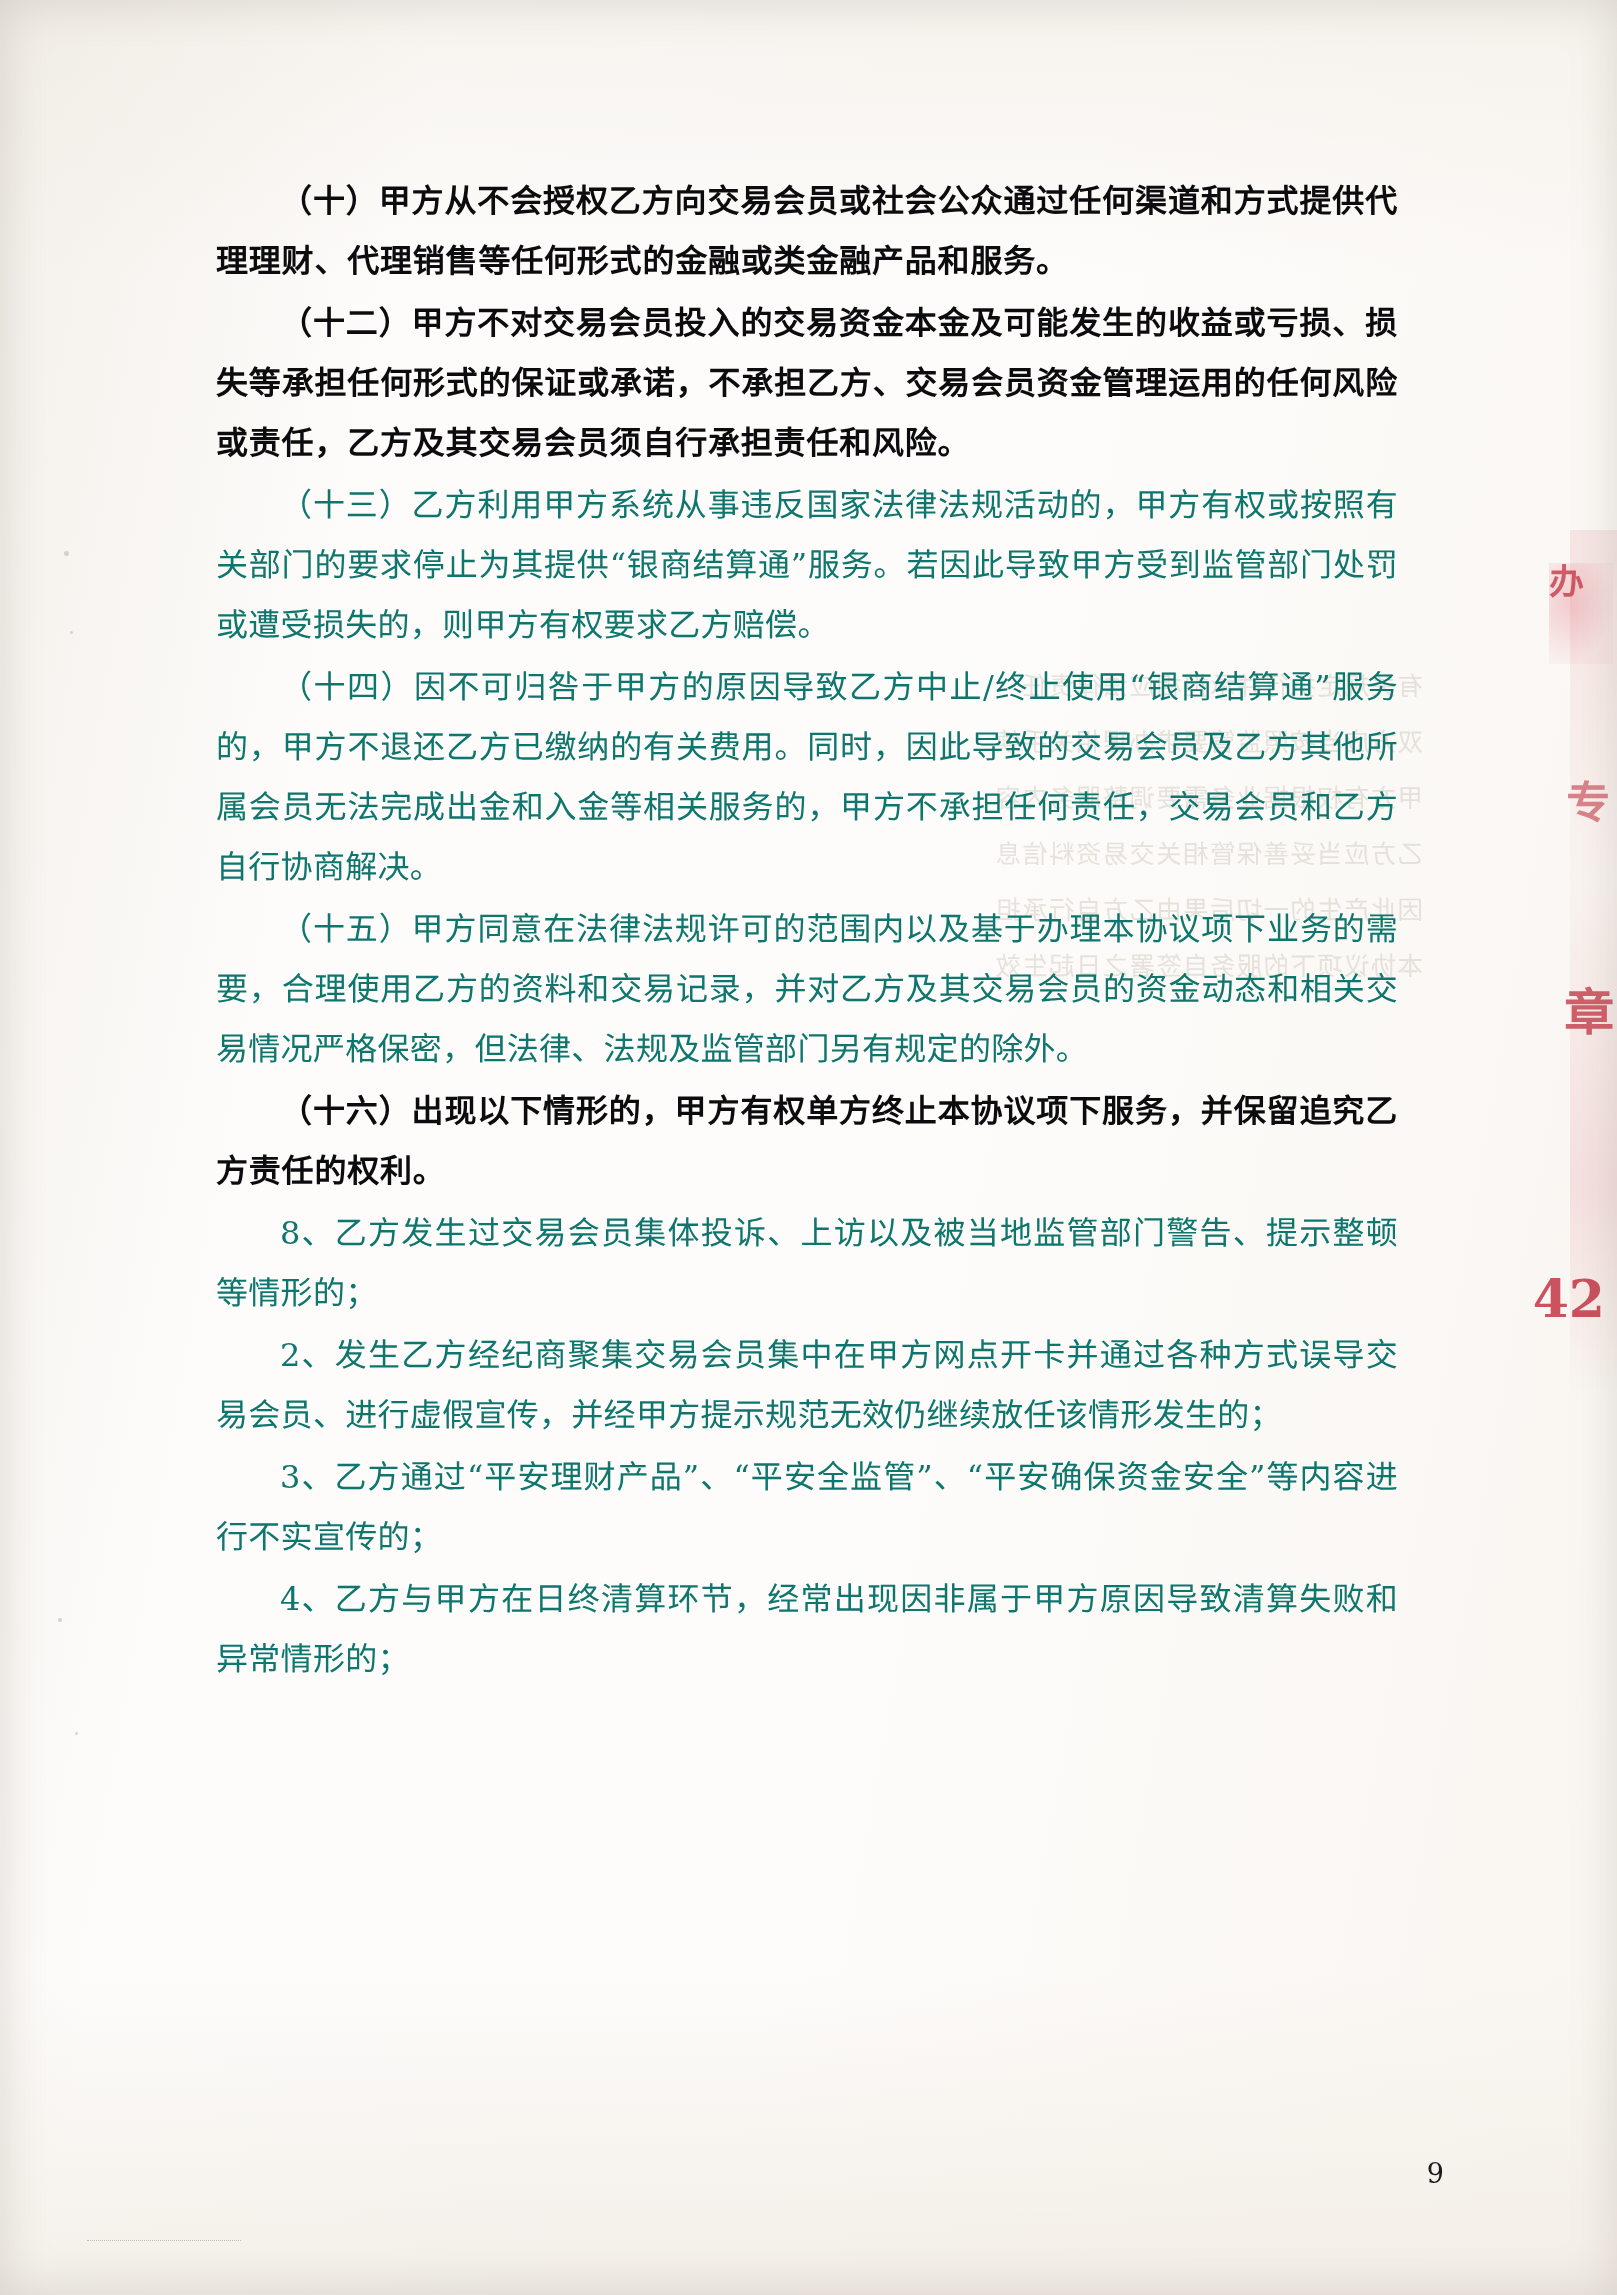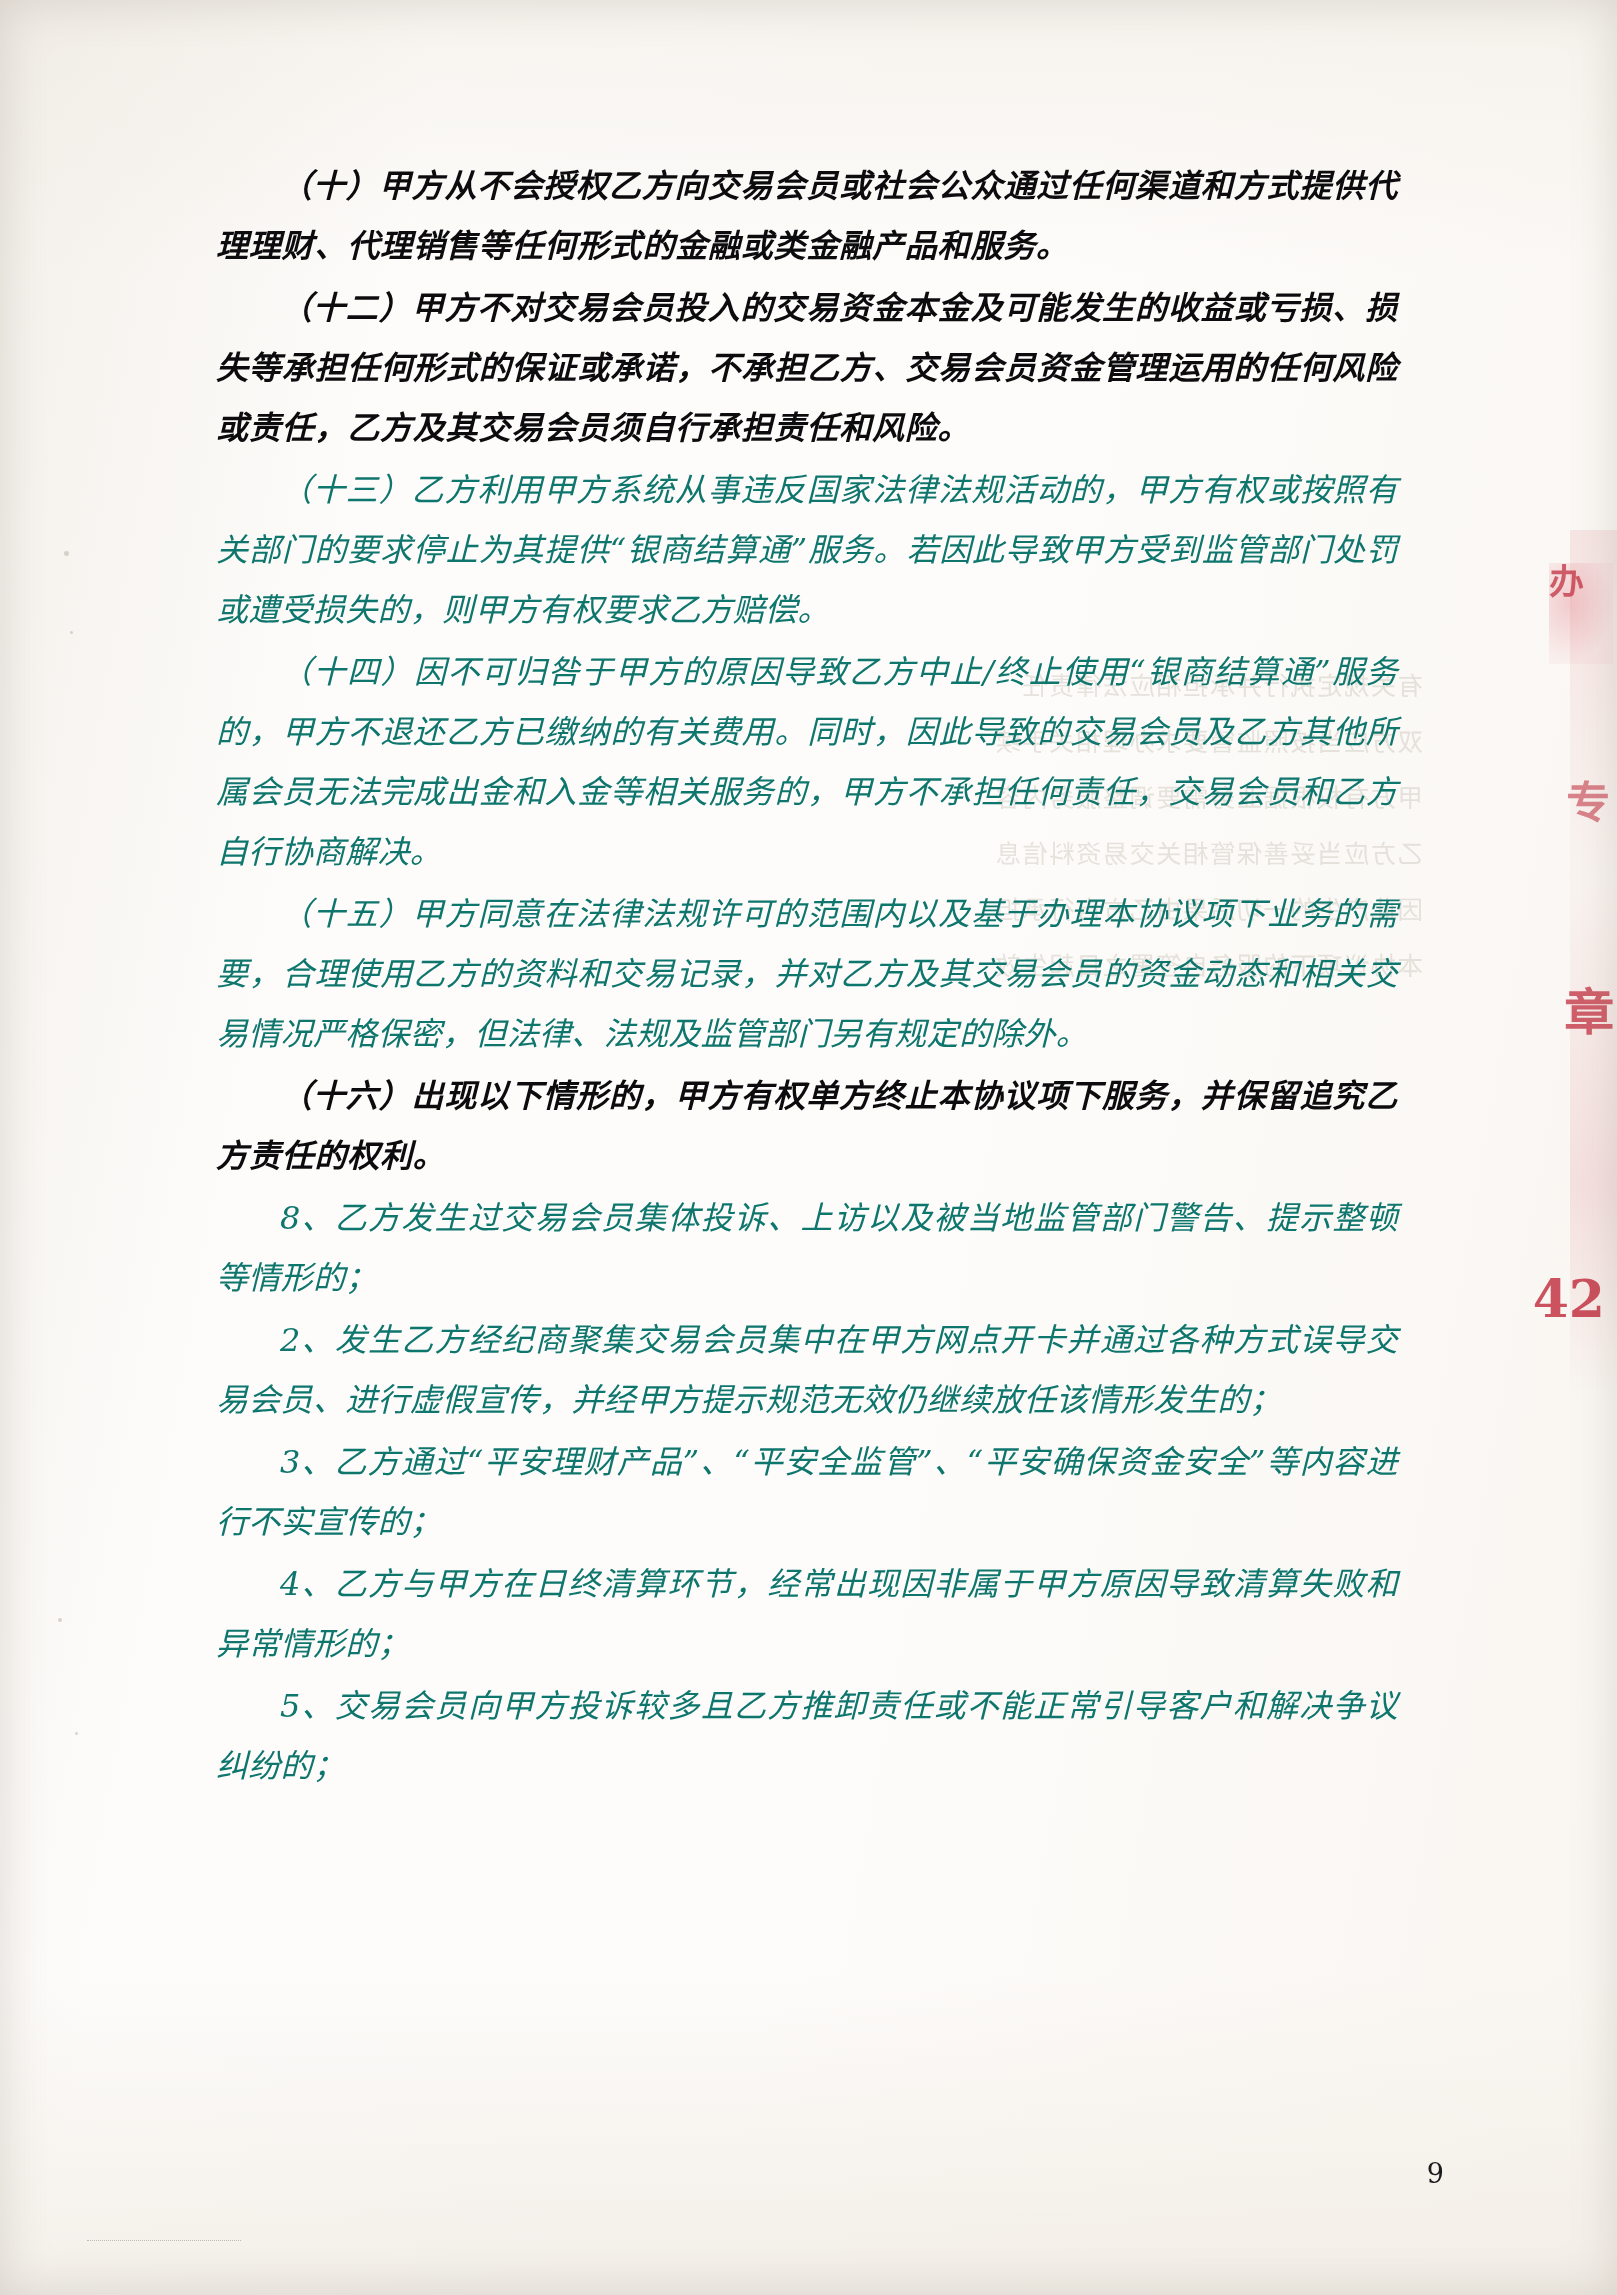--- a/index.html
+++ b/index.html
@@ -49,23 +49,22 @@
     transform: scaleX(-1);
     pointer-events: none;
     user-select: none;
     font-family: "DejaVu Serif", "Liberation Serif", serif;
   }
   .bleed div { white-space: nowrap; }
 
   .content {
     position: absolute;
     left: 216px;
-    top: 156px;
+    top: 171px;
     width: 1182px;
-    font-style: italic;
   }
 
   .para {
     font-size: 32px;
     line-height: 60px;
     color: #0f766e;
     text-align: justify;
     text-justify: inter-ideograph;
     margin: 0 0 2px 0;
     text-indent: 64px;
@@ -169,21 +168,20 @@
     <p class="para bold">（十）甲方从不会授权乙方向交易会员或社会公众通过任何渠道和方式提供代理理财、代理销售等任何形式的金融或类金融产品和服务。</p>
     <p class="para bold">（十二）甲方不对交易会员投入的交易资金本金及可能发生的收益或亏损、损失等承担任何形式的保证或承诺，不承担乙方、交易会员资金管理运用的任何风险或责任，乙方及其交易会员须自行承担责任和风险。</p>
     <p class="para">（十三）乙方利用甲方系统从事违反国家法律法规活动的，甲方有权或按照有关部门的要求停止为其提供“银商结算通”服务。若因此导致甲方受到监管部门处罚或遭受损失的，则甲方有权要求乙方赔偿。</p>
     <p class="para">（十四）因不可归咎于甲方的原因导致乙方中止/终止使用“银商结算通”服务的，甲方不退还乙方已缴纳的有关费用。同时，因此导致的交易会员及乙方其他所属会员无法完成出金和入金等相关服务的，甲方不承担任何责任，交易会员和乙方自行协商解决。</p>
     <p class="para">（十五）甲方同意在法律法规许可的范围内以及基于办理本协议项下业务的需要，合理使用乙方的资料和交易记录，并对乙方及其交易会员的资金动态和相关交易情况严格保密，但法律、法规及监管部门另有规定的除外。</p>
     <p class="para bold">（十六）出现以下情形的，甲方有权单方终止本协议项下服务，并保留追究乙方责任的权利。</p>
     <p class="para">8、乙方发生过交易会员集体投诉、上访以及被当地监管部门警告、提示整顿等情形的；</p>
     <p class="para">2、发生乙方经纪商聚集交易会员集中在甲方网点开卡并通过各种方式误导交易会员、进行虚假宣传，并经甲方提示规范无效仍继续放任该情形发生的；</p>
     <p class="para">3、乙方通过“平安理财产品”、“平安全监管”、“平安确保资金安全”等内容进行不实宣传的；</p>
     <p class="para">4、乙方与甲方在日终清算环节，经常出现因非属于甲方原因导致清算失败和异常情形的；</p>
-    <p class="para">5、交易会员向甲方投诉较多且乙方推卸责任或不能正常引导客户和解决争议纠纷的；</p>
   </div>
 
   <div class="stamp-smear"></div>
   <div class="stamp-frag stamp-1">办</div>
   <div class="stamp-frag stamp-2">专</div>
   <div class="stamp-frag stamp-3">章</div>
   <div class="stamp-frag stamp-4">42</div>
 
   <div class="speck" style="left:64px; top:551px; width:4.7px; height:4.7px;"></div>
   <div class="speck" style="left:70px; top:631px; width:3.4px; height:3.4px;"></div>

